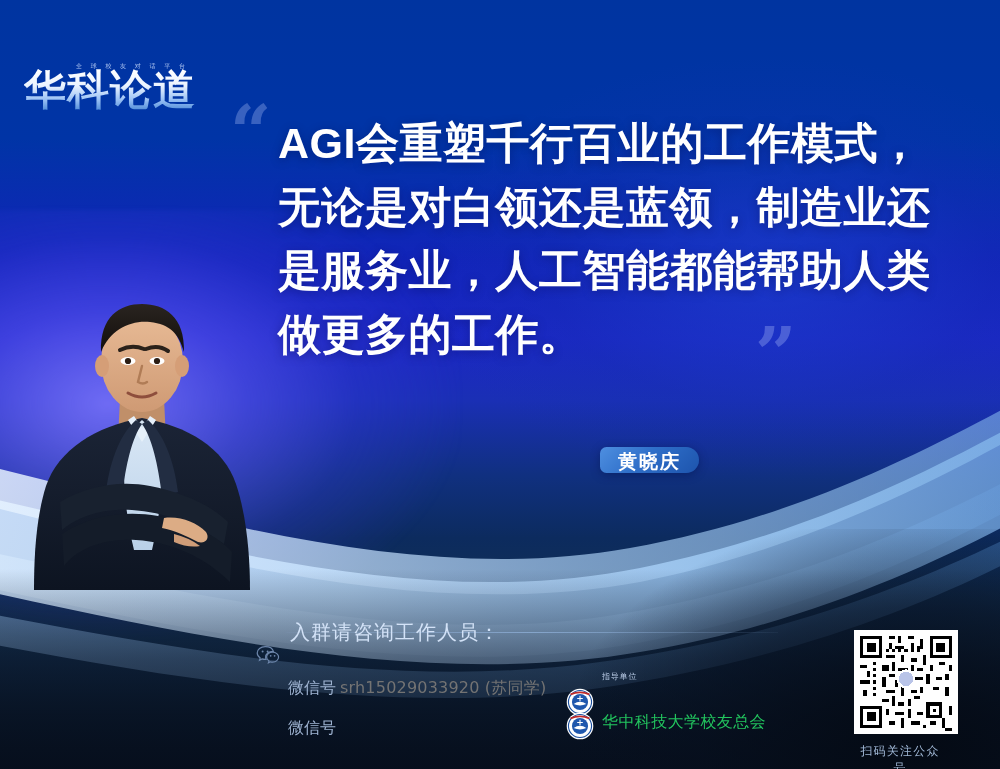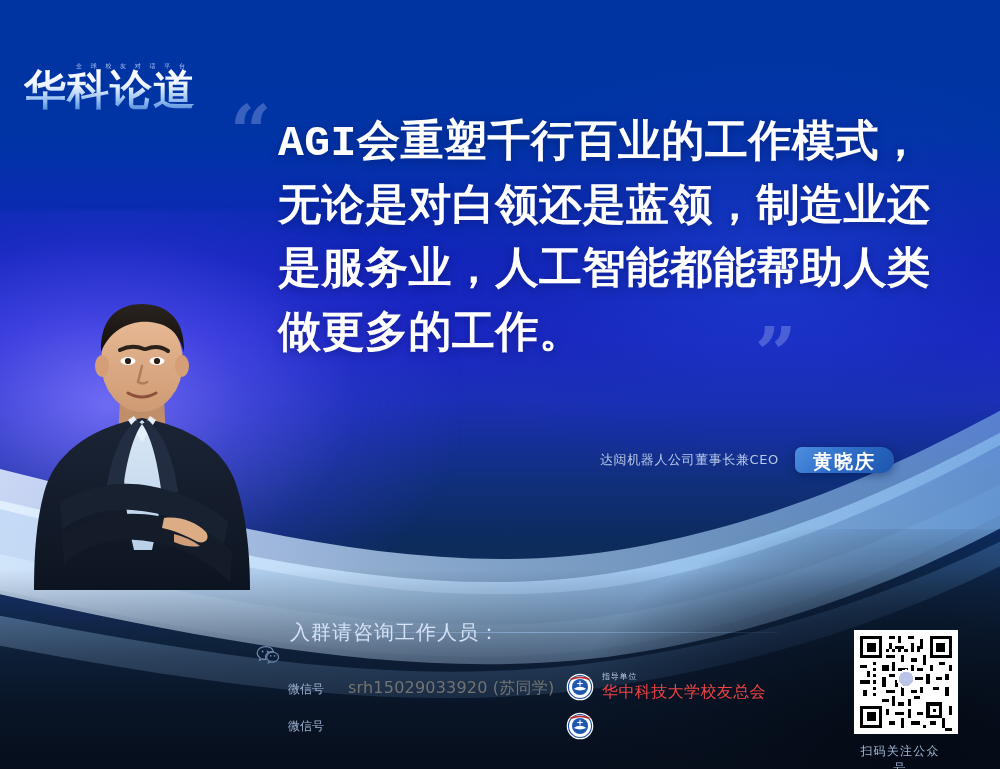--- a/index.html
+++ b/index.html
@@ -101,21 +101,21 @@
     font-family:"DejaVu Serif",serif;
     font-weight:bold;
     user-select:none;
   }
   .quote-text{
     position:absolute;left:278px;top:112px;width:670px;
     font-size:43px;line-height:1.48;
     font-weight:bold;
     color:#ffffff;
     letter-spacing:.5px;
-    font-family:Liberation Mono, monospace;
+    font-family:Liberation Sans, sans-serif;
     text-shadow:0 2px 10px rgba(0,10,60,.35);
   }
 
   
   .attrib{position:absolute;left:600px;top:440px;height:40px;display:flex;align-items:center;}
   .attrib-role{
     font-size:13px;color:#b9c9e8;letter-spacing:.6px;
     margin-right:16px;white-space:nowrap;
     font-family:"DejaVu Sans","Liberation Sans",sans-serif;
   }
@@ -143,40 +143,41 @@
   .footer-head{
     position:absolute;left:290px;top:619px;
     font-size:20px;color:#d3e2f7;letter-spacing:1px;
     white-space:nowrap;
     font-family:"DejaVu Sans","Liberation Sans",sans-serif;
   }
   .wx-row{position:absolute;display:flex;align-items:baseline;white-space:nowrap;}
   .wx-row.r1{left:288px;top:678px;}
   .wx-row.r2{left:288px;top:718px;}
   .wx-label{
-    font-size:12px;color:#9fb4d2;margin-right:24px;
+    font-size:16px;color:#9fb4d2;margin-right:4px;
     font-family:"DejaVu Sans","Liberation Sans",sans-serif;
   }
   .wx-value{
     font-size:16px;color:#737373;letter-spacing:.2px;
     font-family:"DejaVu Sans","Liberation Sans",sans-serif;
   }
 
   .org-row{position:absolute;display:flex;align-items:center;white-space:nowrap;}
   .org-row.o1{left:566px;top:673px;}
   .org-row.o2{left:566px;top:712px;}
   .org-seal{width:28px;height:28px;flex:0 0 28px;margin-right:8px;}
   .org-text{display:flex;flex-direction:column;justify-content:flex-end;}
   .org-kind{
     font-size:8px;color:#b9cbe6;letter-spacing:.8px;line-height:1.1;margin-bottom:1px;
     font-family:"DejaVu Sans","Liberation Sans",sans-serif;
   }
   .org-name{
-    font-size:16px;color:#ef4444;letter-spacing:.4px;line-height:1.1;
-    font-family:"DejaVu Sans","Liberation Sans",sans-serif;
+    font-size:16px;color:#22c55e;letter-spacing:.4px;line-height:1.1;
+    font-family:"DejaVu Sans","Liberation Sans",sans-serif;
+    margin-top:30px;
   }
 
   .qr-block{position:absolute;left:834px;top:630px;width:92px;padding-left:20px;}
   .qr-img{width:104px;height:104px;background:#fff;display:block;}
   .qr-caption{
     margin-top:9px;text-align:center;
     font-size:12px;color:#9fb6d4;letter-spacing:1.2px;
     font-family:"DejaVu Sans","Liberation Sans",sans-serif;
   }
 </style>
@@ -303,21 +304,20 @@
       <div class="logo-sub">全 球 校 友 对 话 平 台</div>
       <div class="logo-main">华科论道</div>
     </div>
   </div>
 
   <div class="quote-mark-open">“</div>
   <div class="quote-text">AGI会重塑千行百业的工作模式，无论是对白领还是蓝领，制造业还是服务业，人工智能都能帮助人类做更多的工作。</div>
   <div class="quote-mark-close">”</div>
 
   <div class="attrib">
-    <span class="attrib-role">达闼机器人公司董事长兼CEO</span>
     <span class="attrib-name">黄晓庆</span>
   </div>
 
   <div class="divider"></div>
 
   <svg class="wechat-icon" viewBox="0 0 24 20">
     <path d="M9.2,1.6 C4.7,1.6 1.2,4.5 1.2,8 c0,2 1.2,3.8 3,5 l-0.7,2.2 2.5,-1.3
              c1,0.3 2.1,0.5 3.2,0.5 0.3,0 0.6,0 0.9,-0.05 -0.3,-0.7 -0.45,-1.45 -0.45,-2.2
              0,-3.2 3.1,-5.8 7,-5.8 0.25,0 0.5,0.01 0.75,0.04 C16.7,3.6 13.3,1.6 9.2,1.6 Z" fill="none" stroke="#6d86ab" stroke-width="1.2"></path>
     <circle cx="6.6" cy="6.4" r="1" fill="#6d86ab"></circle>

